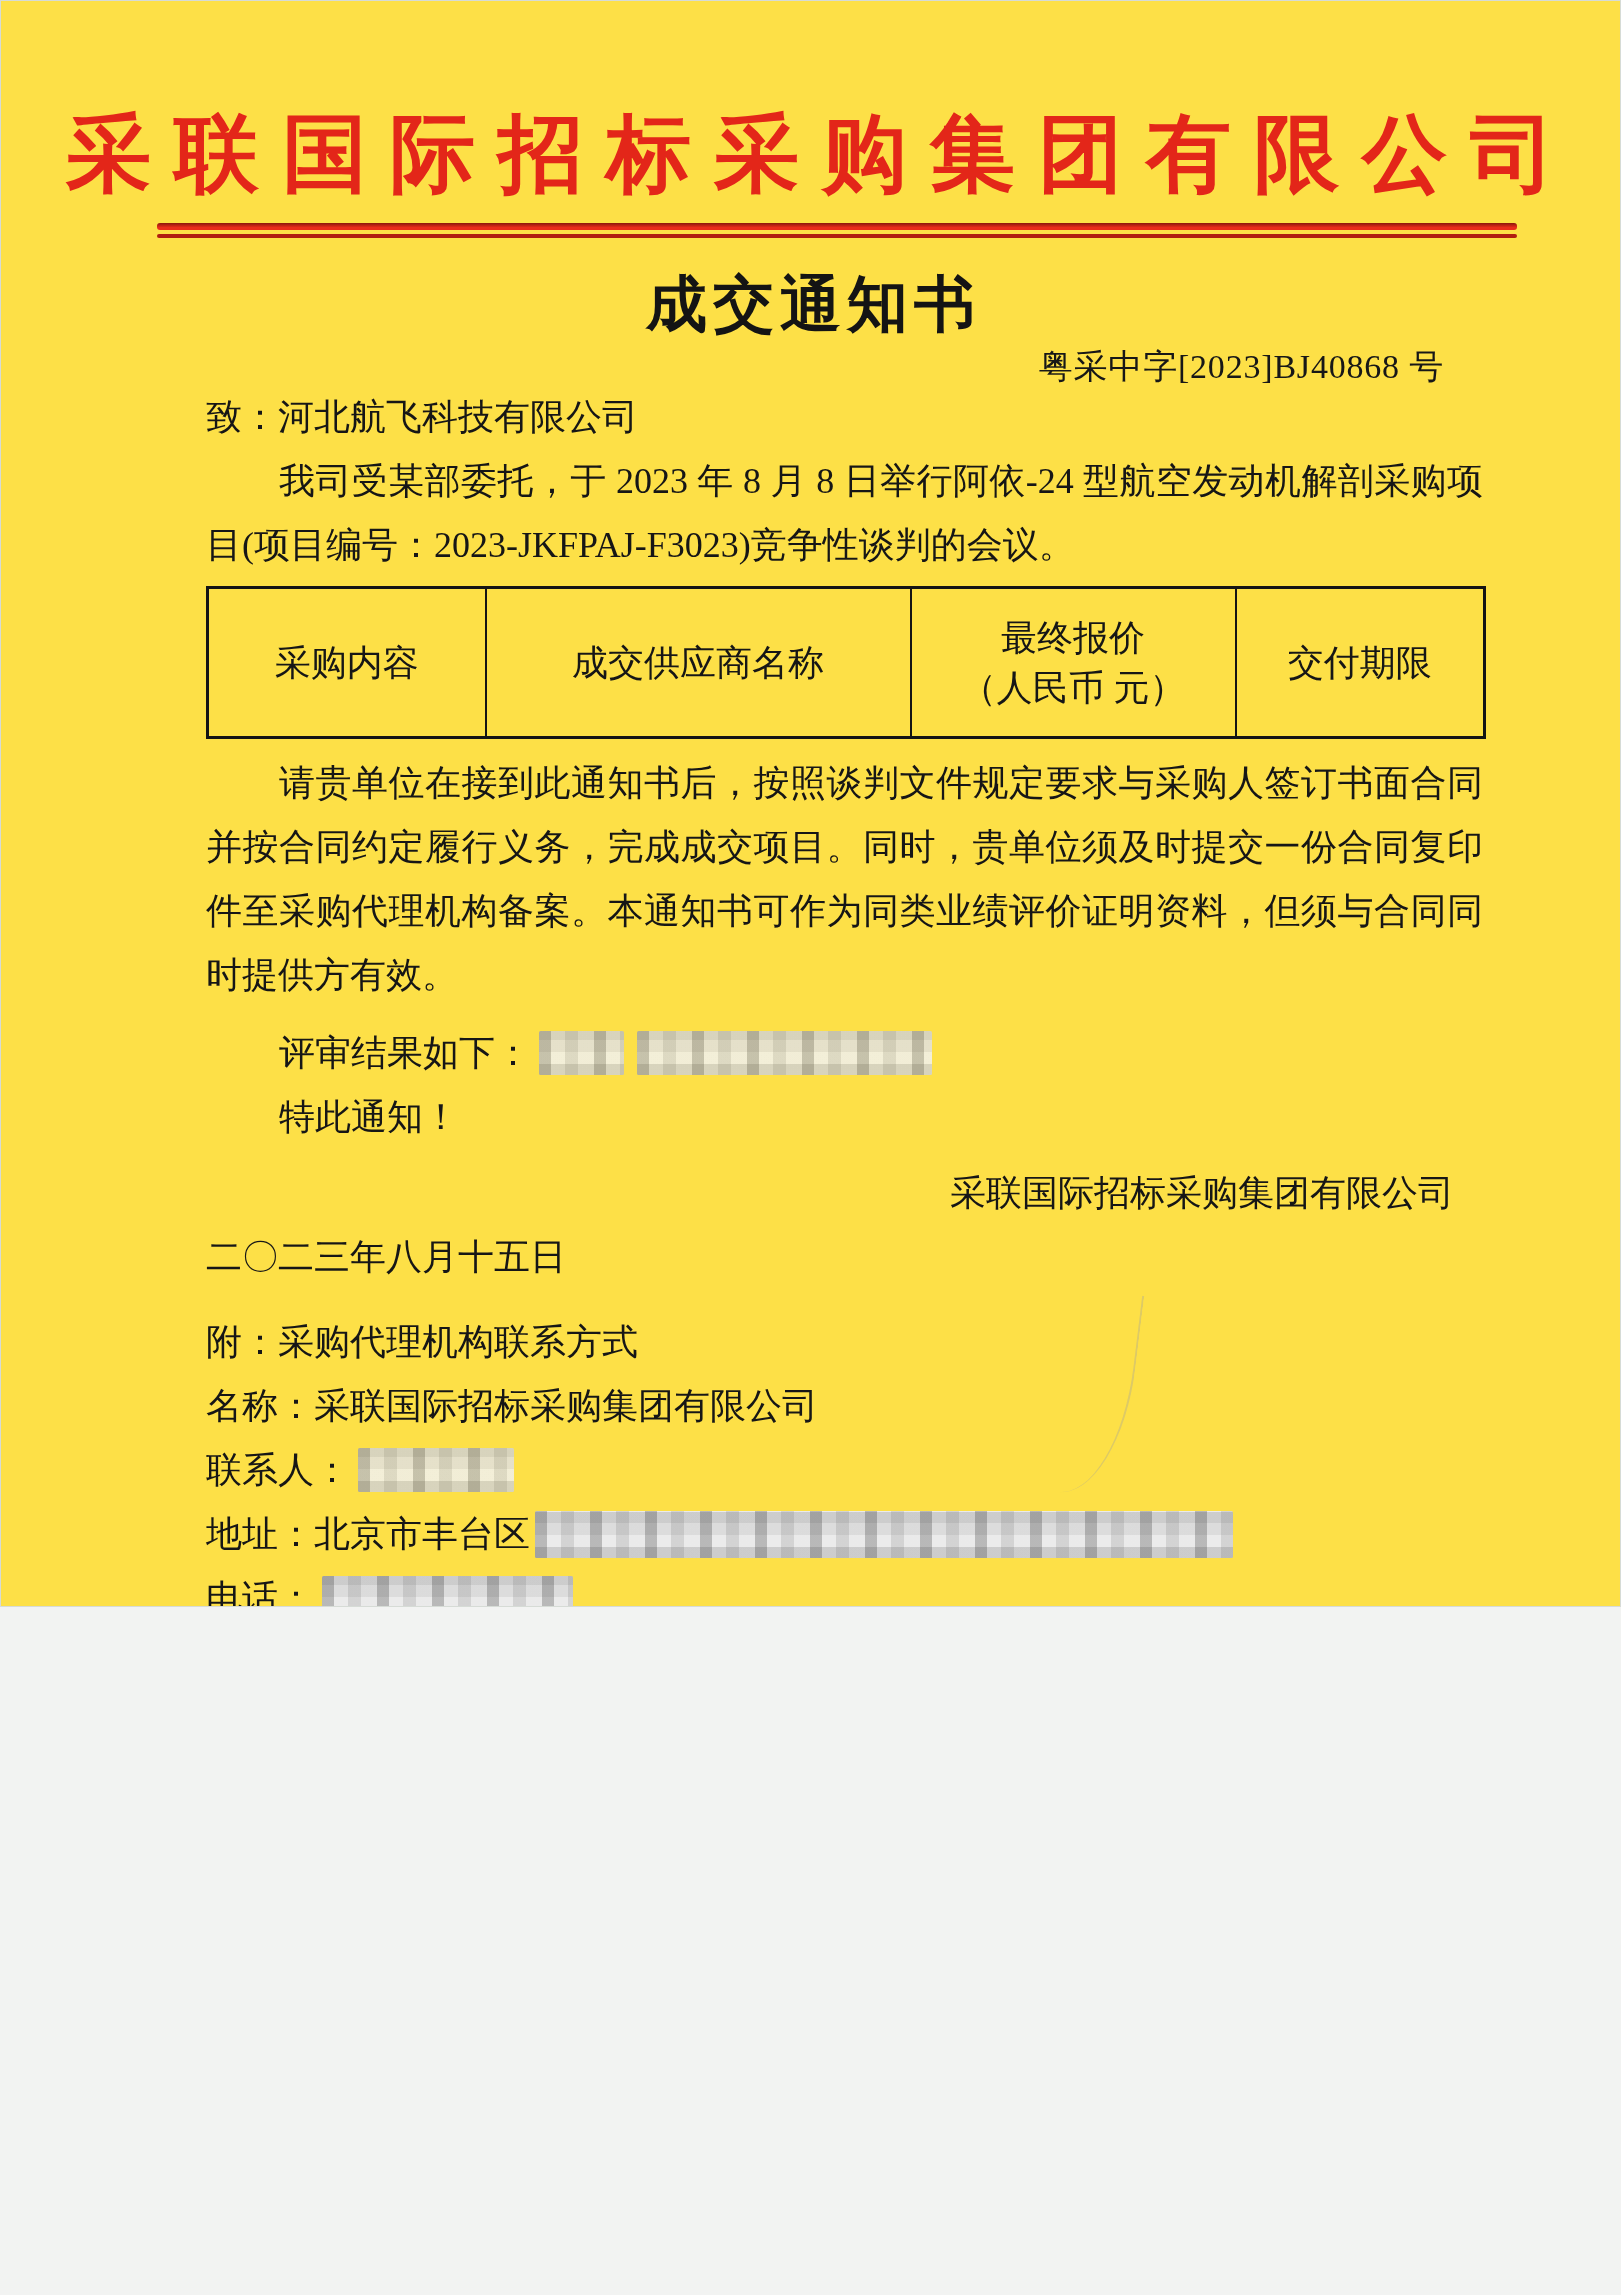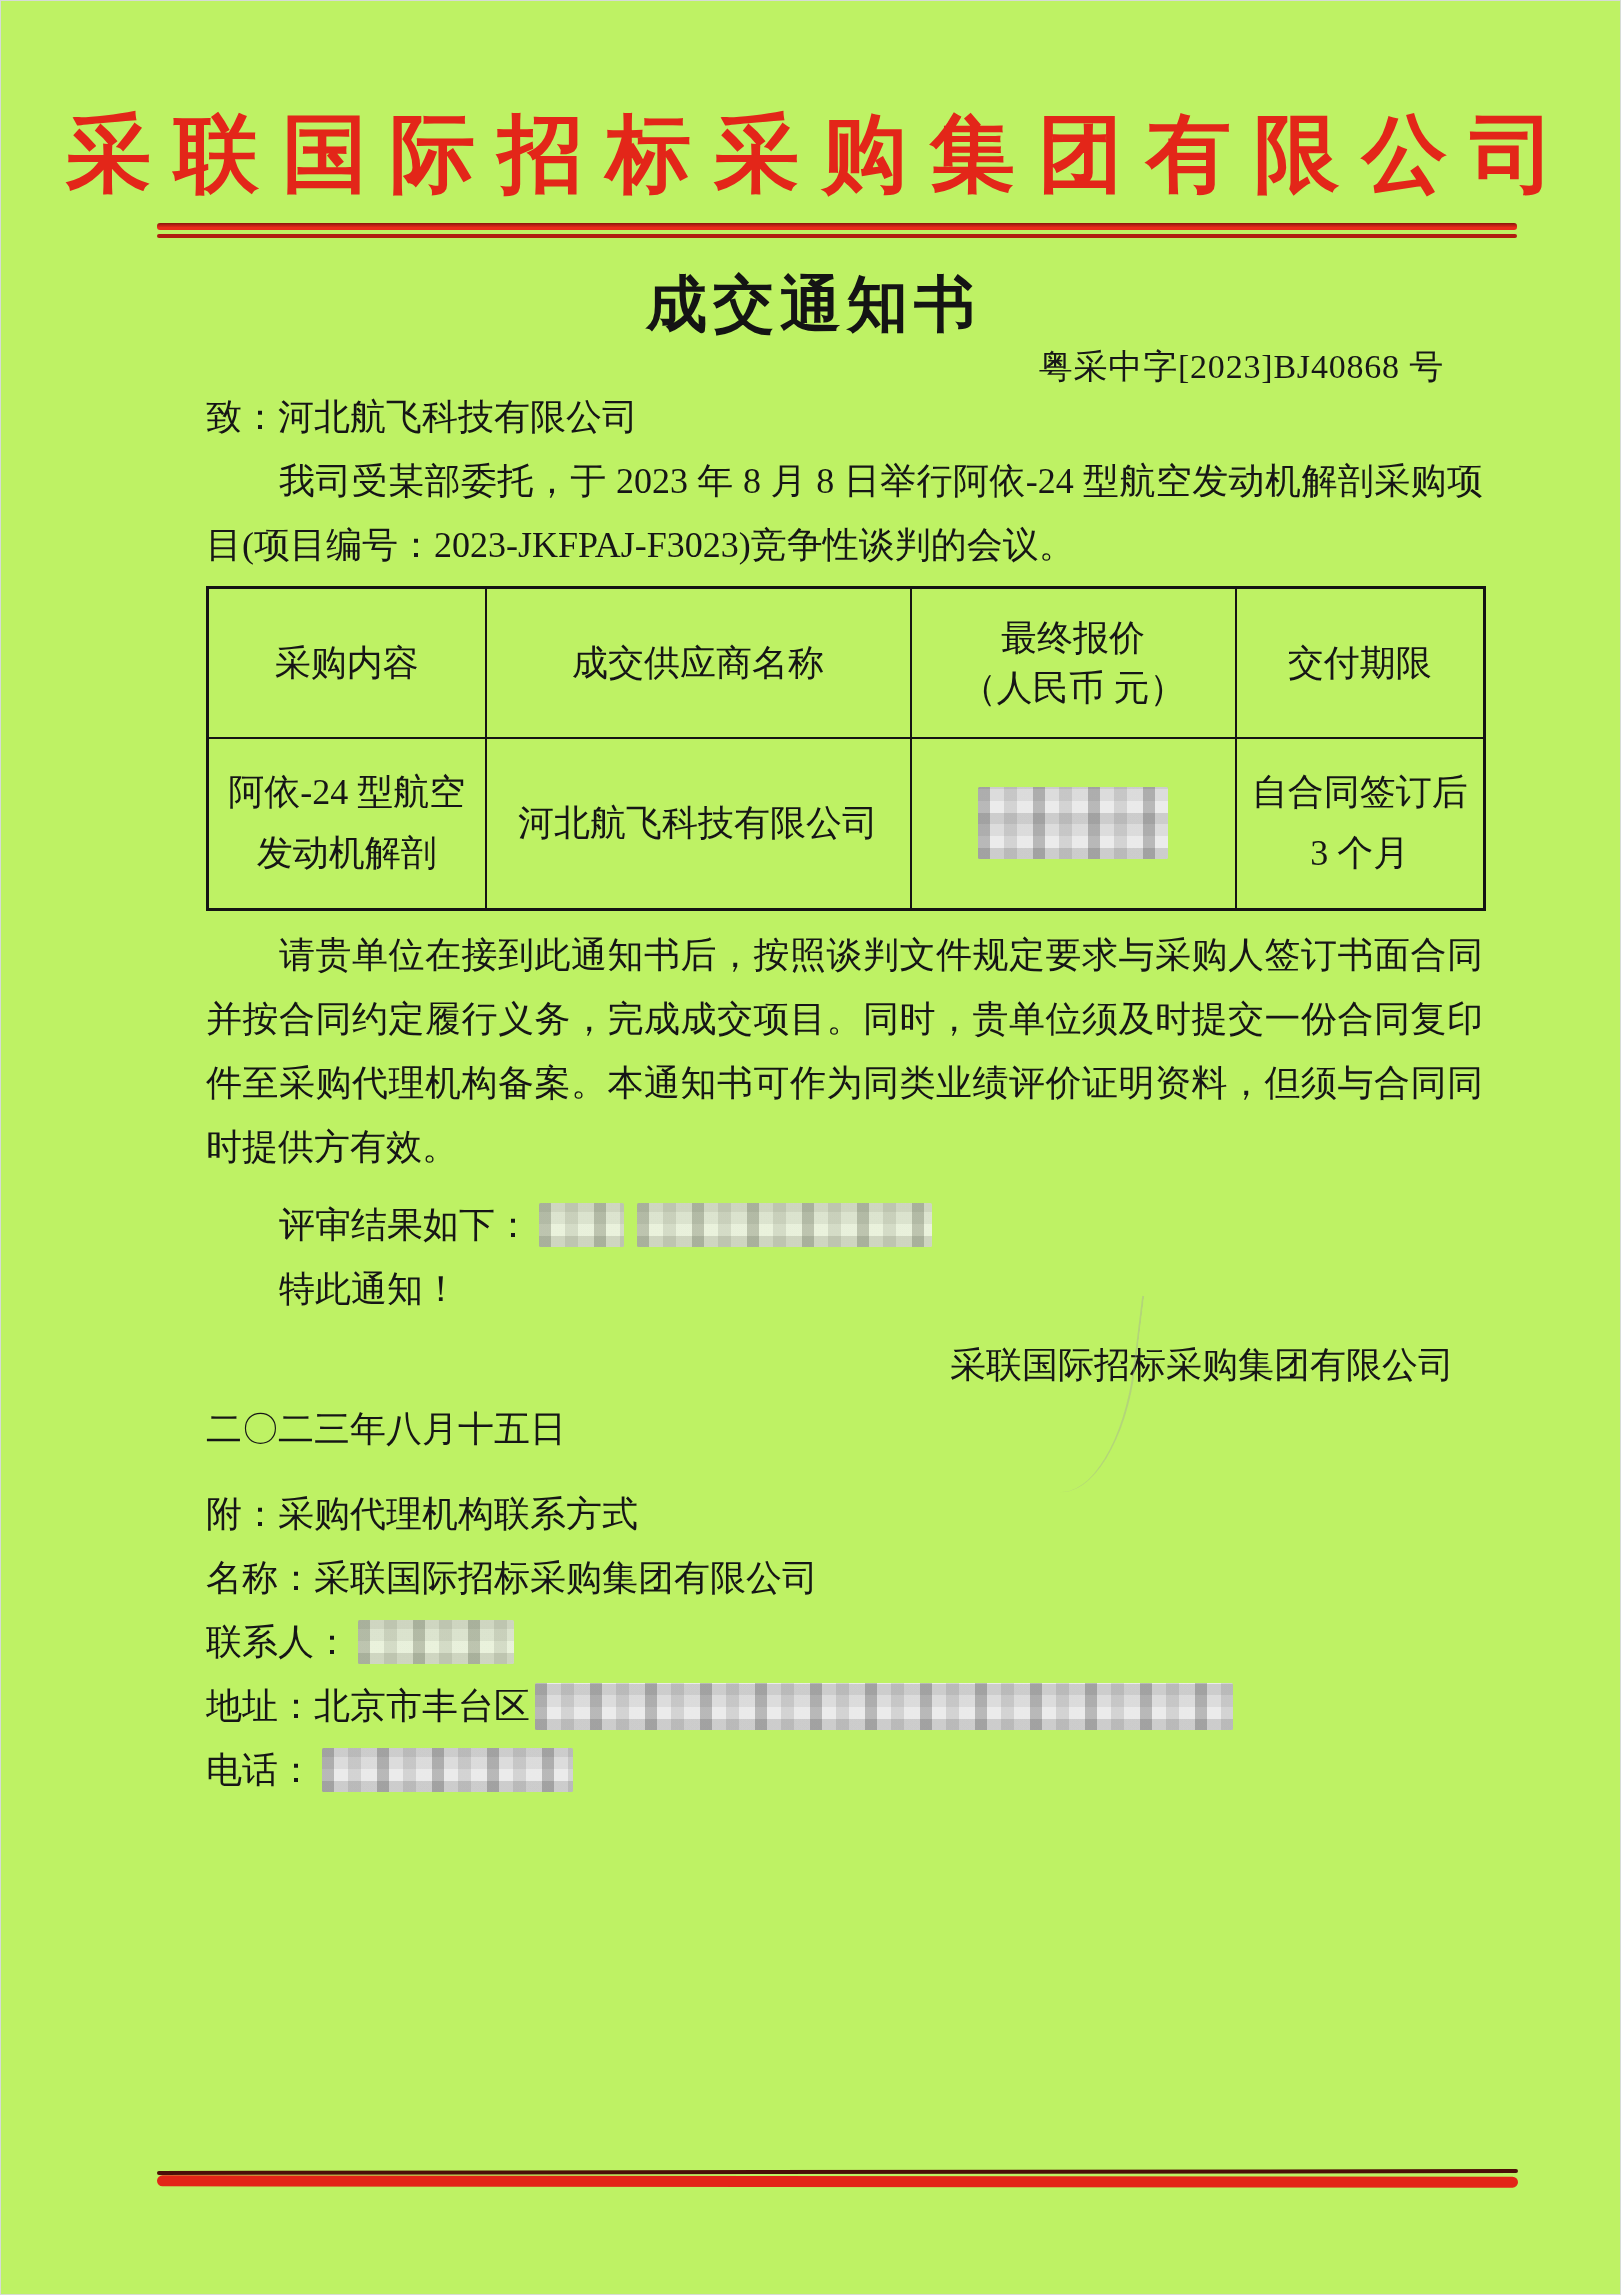--- a/index.html
+++ b/index.html
@@ -1,22 +1,22 @@
 <!DOCTYPE html>
 <html style="font-size:12px"><head>
 <meta charset="utf-8">
 <style>
   html,body { margin:0; padding:0; background:#f2f3f2; }
   * { box-sizing:border-box; }
 
   .sheet {
     position:relative;
-    width:1621px; height:2295px;
+    width:1621px; height:1607px;
     margin:0 auto;
-    background:#bef264;
+    background:#fde047;
     border:1.5px solid #d6dbd6;
     font-family:"Liberation Serif","DejaVu Serif",serif;
     color:#161616;
     overflow:hidden;
   }
 
   
   .company-title {
     position:absolute; top:96px; left:0; width:100%;
     text-align:center;
@@ -140,28 +140,20 @@
           <col style="width:249px">
       </colgroup>
       <tbody>
           <tr class="head-row">
         <th>采购内容</th>
         <th>成交供应商名称</th>
         <th class="two-line">最终报价
 （人民币 元）</th>
         <th>交付期限</th>
       </tr>
-      <tr class="body-row">
-        <td class="cell-wrap">阿依-24 型航空发动机解剖</td>
-        <td>河北航飞科技有限公司</td>
-        <td>
-          <span class="mosaic price-mosaic"></span>
-        </td>
-        <td class="cell-wrap">自合同签订后 3 个月</td>
-      </tr>
     </tbody>
       </table>
 
     <p class="indent" style="margin-top:12px">请贵单位在接到此通知书后，按照谈判文件规定要求与采购人签订书面合同并按合同约定履行义务，完成成交项目。同时，贵单位须及时提交一份合同复印件至采购代理机构备案。本通知书可作为同类业绩评价证明资料，但须与合同同时提供方有效。</p>
 
     <p class="indent buyer-line">
       <span>评审结果如下：</span><span class="mosaic mosaic--light mos-inline mos-buyer1"></span><span class="mosaic mosaic--light mos-inline mos-buyer2"></span>
     </p>
 
     <p class="indent">特此通知！</p>

